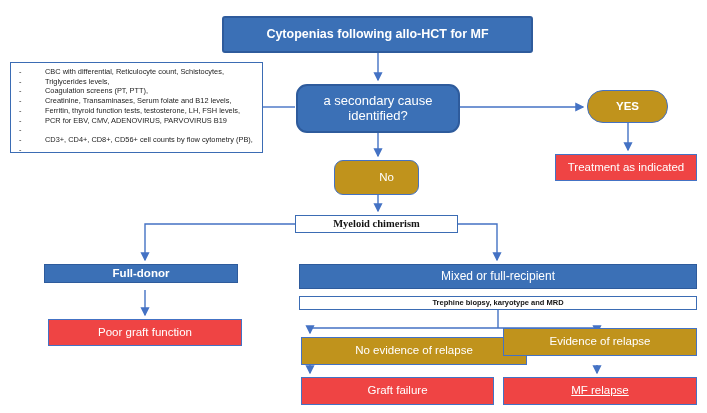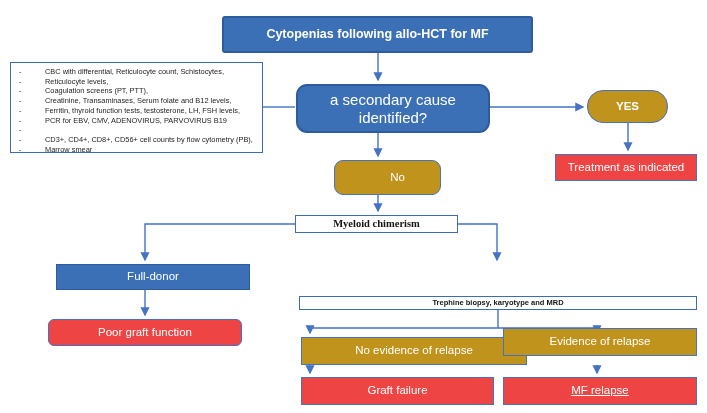--- a/index.html
+++ b/index.html
@@ -21,28 +21,28 @@
     line-height:1.15;
   }
   .blue{  background:#3b70b6; border:1.6px solid #2e5b9c; }
   .gold{  background:#c0931c; border:1.4px solid #4472c4; }
   .green{ background:#ef4444; border:1.4px solid #4472c4; }
   .whitebox{ background:#ffffff; border:1.6px solid #3b6cb4; color:#141414; }
   .round{ border-radius:10px; }
   .bold{ font-weight:bold; }
 
   .title-box{    left:222px; top:16px;  width:311px; height:37px; font-size:12.5px; border-radius:3px; border-width:2px;}
-  .secondary{    left:296px; top:84px;  width:194px; height:49px; font-size:15px; border-radius:11px; border-width:2px;}
+  .secondary{    left:296px; top:84px;  width:164px; height:49px; font-size:13px; border-radius:11px; border-width:2px;}
   .yes-box{      left:587px; top:90px;  width:81px;  height:33px; font-size:11.5px; border-radius:16px;}
   .treatment{    left:555px; top:154px; width:142px; height:27px; font-size:11.5px;}
-  .no-box{       left:334px; top:160px; width:107px;  height:35px; font-size:11.5px; border-radius:9px;padding-left:20px;}
+  .no-box{       left:334px; top:160px; width:85px;  height:35px; font-size:11.5px; border-radius:9px;padding-left:20px;}
   .myeloid{      left:295px; top:215px; width:163px; height:18px; font-size:10.5px;
                  font-family:"Liberation Serif", serif; font-weight:bold;}
-  .full-donor{   left:56px;  top:264px; width:194px; height:26px; font-size:11.5px;}
-  .poor-graft{   left:48px;  top:319px; width:194px; height:27px; font-size:11.5px;border-radius:6px;}
+  .full-donor{   left:44px;  top:264px; width:194px; height:19px; font-size:11.5px;font-weight:bold;}
+  .poor-graft{   left:48px;  top:319px; width:194px; height:27px; font-size:11.5px;}
   .mixed{        left:299px; top:264px; width:398px; height:25px; font-size:12px;}
   .trephine{     left:299px; top:296px; width:398px; height:14px; font-size:7.5px; font-weight:bold;}
   .no-evidence{  left:301px; top:337px; width:226px; height:28px; font-size:11.5px;}
   .evidence{     left:503px; top:328px; width:194px; height:28px; font-size:11.5px;}
   .graft-fail{   left:301px; top:377px; width:193px; height:28px; font-size:11.5px;}
   .mf-relapse{   left:503px; top:377px; width:194px; height:28px; font-size:11.5px;text-decoration:underline;}
 
   .checklist{
     position:absolute; left:10px; top:62px; width:253px; height:91px;
     box-sizing:border-box;
@@ -85,21 +85,21 @@
 
   <div class="box blue round bold title-box">Cytopenias following allo-HCT for MF</div>
 
   <div class="checklist">
     <div class="check-row">
       <span class="dash">-</span>
       <span>CBC with differential, Reticulocyte count, Schistocytes,</span>
     </div>
     <div class="check-row">
       <span class="dash">-</span>
-      <span>Reticulocyte levels,</span>
+      <span>Triglycerides levels,</span>
     </div>
     <div class="check-row">
       <span class="dash">-</span>
       <span>Coagulation screens (PT, PTT),</span>
     </div>
     <div class="check-row">
       <span class="dash">-</span>
       <span>Creatinine, Transaminases, Serum folate and B12 levels,</span>
     </div>
     <div class="check-row">
@@ -112,38 +112,38 @@
     </div>
     <div class="check-row">
       <span class="dash">-</span>
     </div>
     <div class="check-row">
       <span class="dash">-</span>
       <span>CD3+, CD4+, CD8+, CD56+ cell counts by flow cytometry (PB),</span>
     </div>
     <div class="check-row">
       <span class="dash">-</span>
-      <span>Marrow smear</span>
     </div>
   </div>
 
   <div class="box blue secondary">a secondary cause identified?</div>
 
   <div class="box gold bold yes-box">YES</div>
 
   <div class="box green treatment">Treatment as indicated</div>
 
   <div class="box gold no-box">No</div>
 
   <div class="box whitebox myeloid">Myeloid chimerism</div>
 
   <div class="box blue full-donor">Full-donor</div>
 
   <div class="box green poor-graft">Poor graft function</div>
 
+  <div class="box blue mixed">Mixed or full-recipient</div>
 
   <div class="box whitebox trephine">Trephine biopsy, karyotype and MRD</div>
 
   <div class="box gold no-evidence">No evidence of relapse</div>
 
   <div class="box gold evidence">Evidence of relapse</div>
 
   <div class="box green graft-fail">Graft failure</div>
 
   <div class="box green mf-relapse">MF relapse</div>

